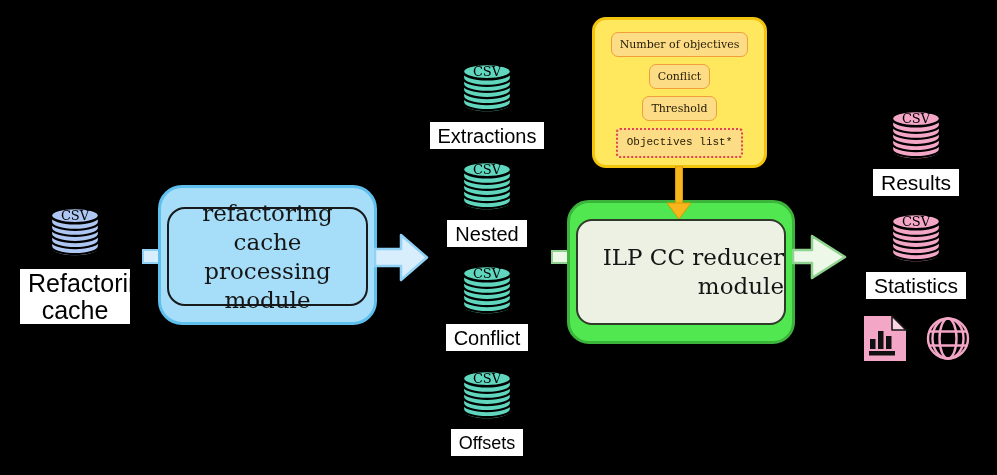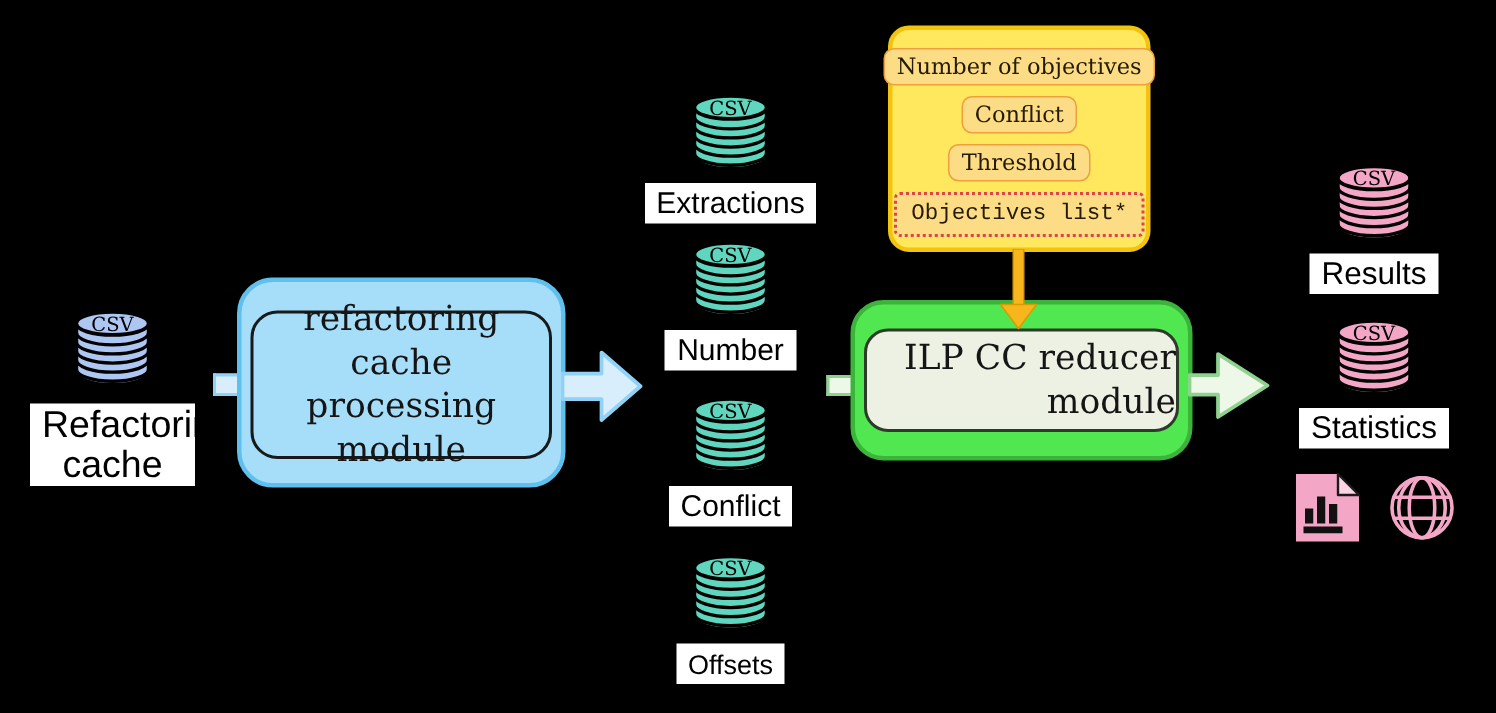--- a/index.html
+++ b/index.html
@@ -49,21 +49,21 @@
     font-size: 23px;
     line-height: 29px;
     color: #151515;
   }
   #blue-module {
     left: 158px; top: 185px; width: 219px; height: 140px;
     background: var(--blue-fill); border: 3px solid var(--blue-border);
   }
   #blue-module .module-inner { top: 19px; bottom: 16px; background: var(--blue-fill); }
   #green-module {
-    left: 567px; top: 200px; width: 228px; height: 107px;
+    left: 567px; top: 200px; width: 228px; height: 144px;
     background: var(--green-fill); border: 3px solid var(--green-border);
     border-radius: 22px;
   }
   #green-module .module-inner {
     top: 16px; bottom: 16px;
     background: var(--green-inner-fill);
     border-color: #2e3a2a; border-radius: 16px;
   }
 
   
@@ -81,21 +81,21 @@
     border: 3.5px solid var(--yellow-border);
     border-radius: 14px;
     display: flex; flex-direction: column;
     align-items: center;
     padding-top: 12px;
     gap: 7px;
     z-index: 2;
   }
   .pill {
     font-family: "DejaVu Serif", serif;
-    font-size: 15px;
+    font-size: 11px;
     line-height: 19px;
     color: #241a05;
     background: var(--pill-fill);
     border: 1.5px solid var(--pill-border);
     border-radius: 7px;
     padding: 1.5px 8px 2.5px;
     white-space: nowrap;
   }
   .pill.dotted {
     border: 2px dotted var(--pill-dotted-border);
@@ -160,21 +160,21 @@
     <svg width="54" height="54" viewBox="0 0 56 54" style="--c:var(--csv-teal)">
       <path d="M3 10 V44 a25 8.5 0 0 0 50 0 V10" style="fill:var(--c);stroke:#000;stroke-width:2.6"></path>
       <path d="M3 16.3 a25 8.5 0 0 0 50 0" style="fill:none;stroke:#000;stroke-width:2.3"></path>
       <path d="M3 22.6 a25 8.5 0 0 0 50 0" style="fill:none;stroke:#000;stroke-width:2.3"></path>
       <path d="M3 28.9 a25 8.5 0 0 0 50 0" style="fill:none;stroke:#000;stroke-width:2.3"></path>
       <path d="M3 35.2 a25 8.5 0 0 0 50 0" style="fill:none;stroke:#000;stroke-width:2.3"></path>
       <path d="M3 41.5 a25 8.5 0 0 0 50 0" style="fill:none;stroke:#000;stroke-width:2.3"></path>
       <ellipse cx="28" cy="10" rx="25" ry="8" style="fill:var(--c);stroke:#000;stroke-width:2.6"></ellipse>
       <text x="28" y="15" text-anchor="middle" style="font-family:'DejaVu Serif',serif;font-size:13.5px;fill:#000">CSV</text>
     </svg>
-    <div class="white-label" style="font-size:20px;">Number</div>
+    <div class="white-label" style="font-size:20px;">Nested</div>
   </div>
 
   <div class="node-item" style="left:417px; top:263px;">
     <svg width="54" height="54" viewBox="0 0 56 54" style="--c:var(--csv-teal)">
       <path d="M3 10 V44 a25 8.5 0 0 0 50 0 V10" style="fill:var(--c);stroke:#000;stroke-width:2.6"></path>
       <path d="M3 16.3 a25 8.5 0 0 0 50 0" style="fill:none;stroke:#000;stroke-width:2.3"></path>
       <path d="M3 22.6 a25 8.5 0 0 0 50 0" style="fill:none;stroke:#000;stroke-width:2.3"></path>
       <path d="M3 28.9 a25 8.5 0 0 0 50 0" style="fill:none;stroke:#000;stroke-width:2.3"></path>
       <path d="M3 35.2 a25 8.5 0 0 0 50 0" style="fill:none;stroke:#000;stroke-width:2.3"></path>
       <path d="M3 41.5 a25 8.5 0 0 0 50 0" style="fill:none;stroke:#000;stroke-width:2.3"></path>

